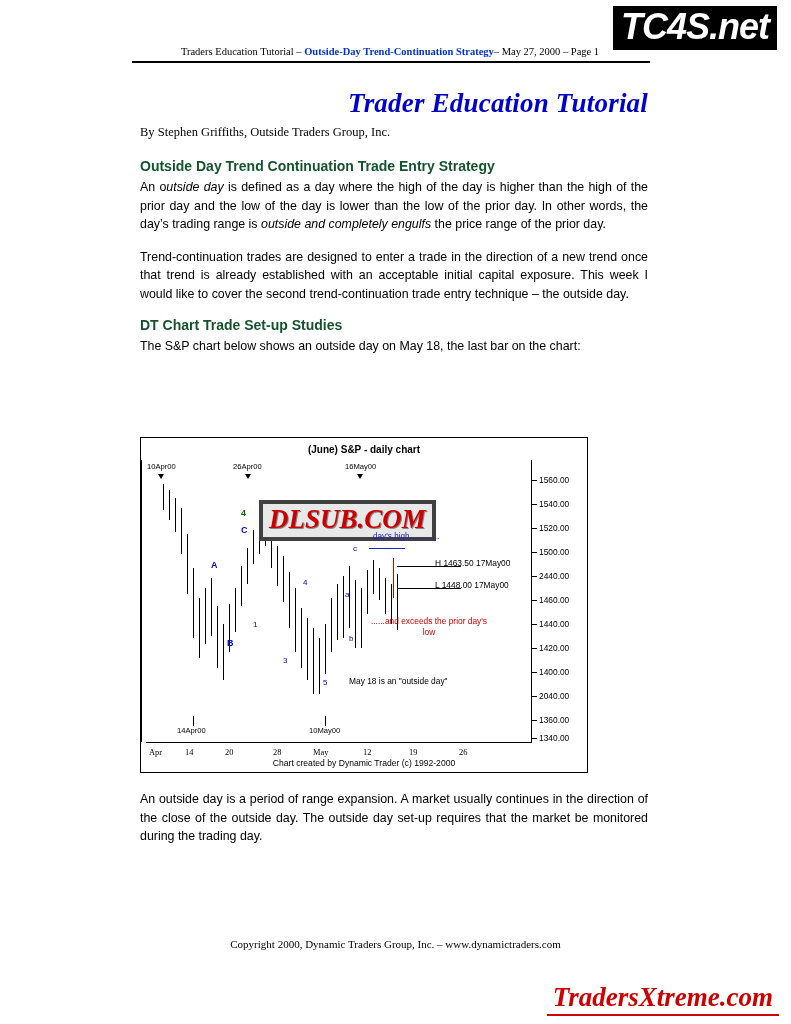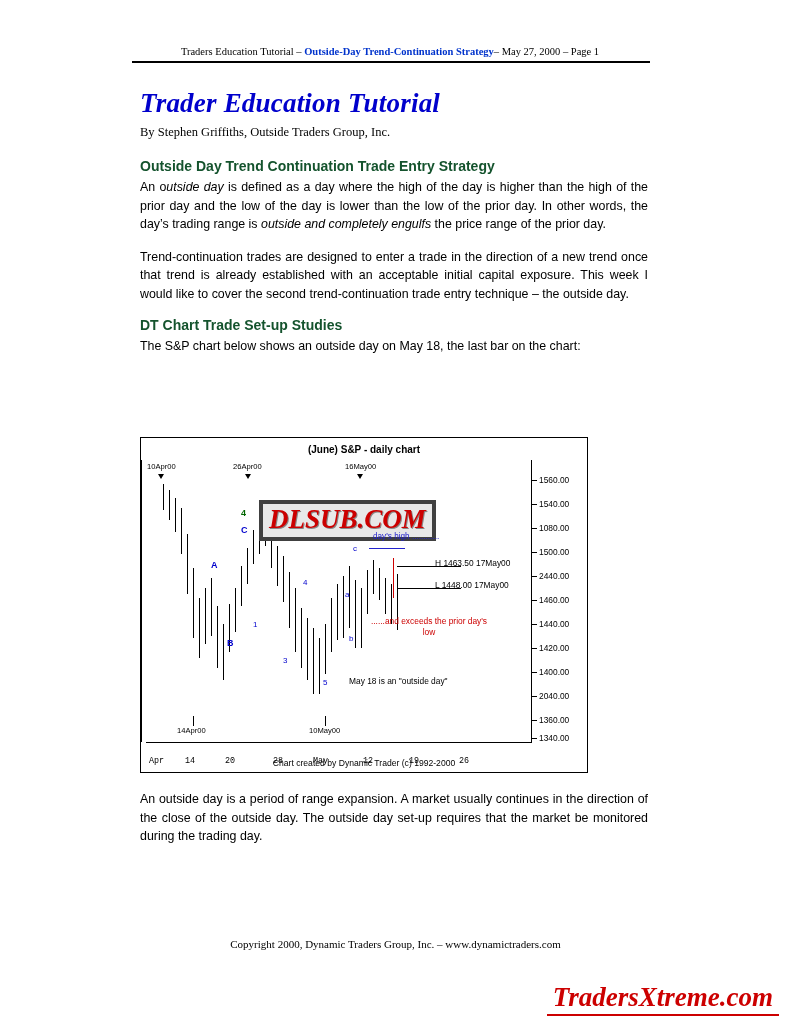--- a/index.html
+++ b/index.html
@@ -31,21 +31,21 @@
   .hdr-rule{
     position:absolute;left:132px;top:61px;width:518px;height:2px;background:#000;
   }
 
   
   .content{position:absolute;left:140px;top:88px;width:508px;}
   h1.title{
     margin:0 0 6px 0;
     font-family:"Liberation Serif", serif;
     font-style:italic;font-weight:bold;
-    font-size:27px;color:#0000cc;letter-spacing:.2px;
+    font-size:27px;color:#0000cc;letter-spacing:.2px;text-align:right;
   }
   .byline{
     font-family:"Liberation Serif", serif;
     font-size:12.5px;margin:0 0 18px 0;
   }
   h2.sec{
     font-family:"Liberation Sans", sans-serif;
     font-size:14px;color:#14532d;font-weight:bold;
     margin:0 0 4px 0;
   }
@@ -76,22 +76,22 @@
   }
   .axis-left{position:absolute;left:0;top:22px;width:1px;height:282px;background:#000;}
   
   .ylab{
     position:absolute;right:2px;font-size:8.4px;font-family:"Liberation Sans", sans-serif;
     text-align:left;white-space:nowrap;
   }
   .ytick{position:absolute;width:6px;height:1px;background:#000;}
   
   .xlab{
-    position:absolute;font-size:8.4px;font-family:Liberation Mono, monospace;
-    top:318px;
+    position:absolute;font-size:8.4px;font-family:Liberation Serif, serif;
+    top:310px;
   }
   
   .dcall{
     position:absolute;font-size:7.6px;font-family:"Liberation Sans", sans-serif;
   }
   .arrowdn{
     position:absolute;width:0;height:0;border-left:3px solid transparent;
     border-right:3px solid transparent;border-top:5px solid #000;
   }
   .vline{position:absolute;width:1px;background:#000;}
@@ -141,20 +141,21 @@
     color:#cc0000;background:#ffffff;
     padding:1px 6px;
     border-bottom:2px solid #cc0000;
   }
 </style>
 </head>
 <body>
 
 <div class="page">
 
+  <div class="tc4s">TC4S.net</div>
 
   <div class="hdr">
     <span>Traders Education Tutorial – </span><span class="b">Outside-Day Trend-Continuation Strategy</span><span>– May 27, 2000 – Page 1</span>
   </div>
   <div class="hdr-rule"></div>
 
   <div class="content">
     <h1 class="title">Trader Education Tutorial</h1>
     <div class="byline">By Stephen Griffiths, Outside Traders Group, Inc.</div>
 
@@ -173,21 +174,21 @@
     <div class="chart-title">(June) S&amp;P - daily chart</div>
 
     <div class="axis-left"></div>
     <div class="plot"></div>
 
     <div class="ytick" style="left:390px;top:42px;"></div>
     <div class="ylab" style="left:398px;top:37px;">1560.00</div>
     <div class="ytick" style="left:390px;top:66px;"></div>
     <div class="ylab" style="left:398px;top:61px;">1540.00</div>
     <div class="ytick" style="left:390px;top:90px;"></div>
-    <div class="ylab" style="left:398px;top:85px;">1080.00</div>
+    <div class="ylab" style="left:398px;top:85px;">1520.00</div>
     <div class="ytick" style="left:390px;top:114px;"></div>
     <div class="ylab" style="left:398px;top:109px;">1500.00</div>
     <div class="ytick" style="left:390px;top:138px;"></div>
     <div class="ylab" style="left:398px;top:133px;">2440.00</div>
     <div class="ytick" style="left:390px;top:162px;"></div>
     <div class="ylab" style="left:398px;top:157px;">1460.00</div>
     <div class="ytick" style="left:390px;top:186px;"></div>
     <div class="ylab" style="left:398px;top:181px;">1440.00</div>
     <div class="ytick" style="left:390px;top:210px;"></div>
     <div class="ylab" style="left:398px;top:205px;">1420.00</div>

